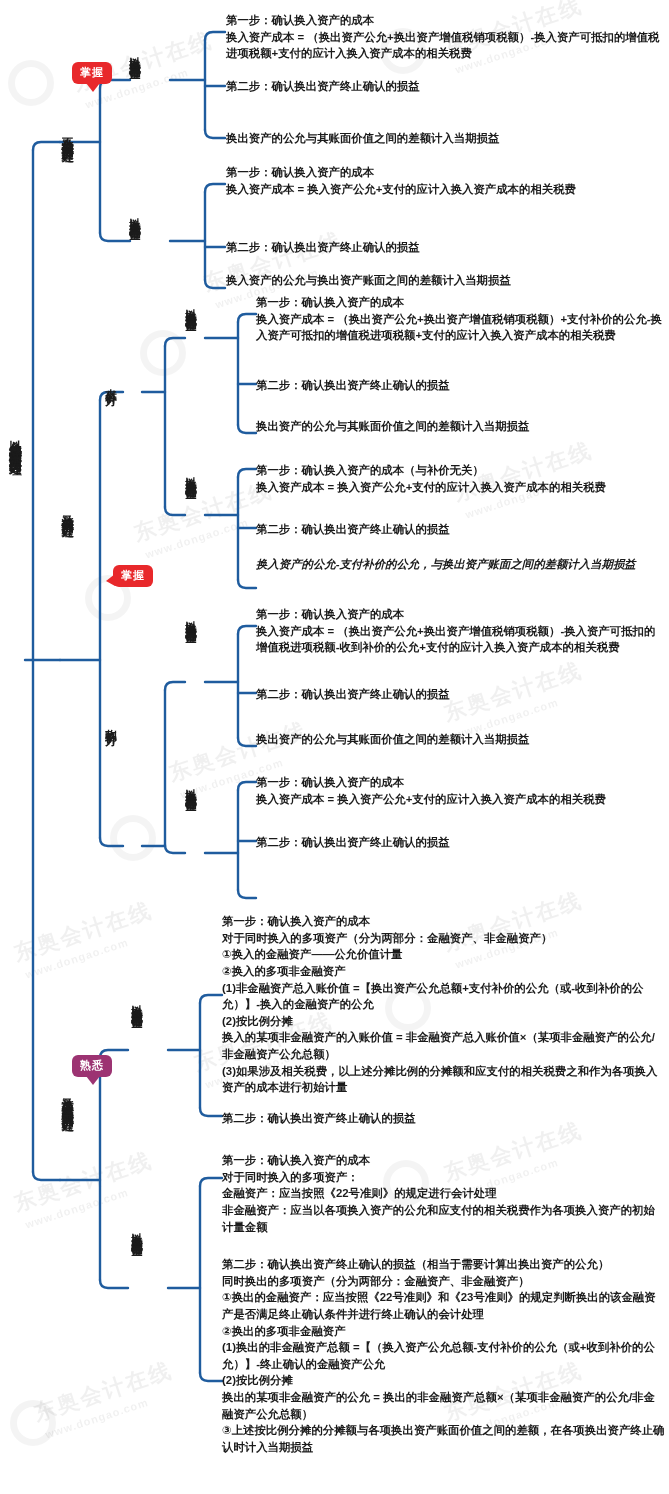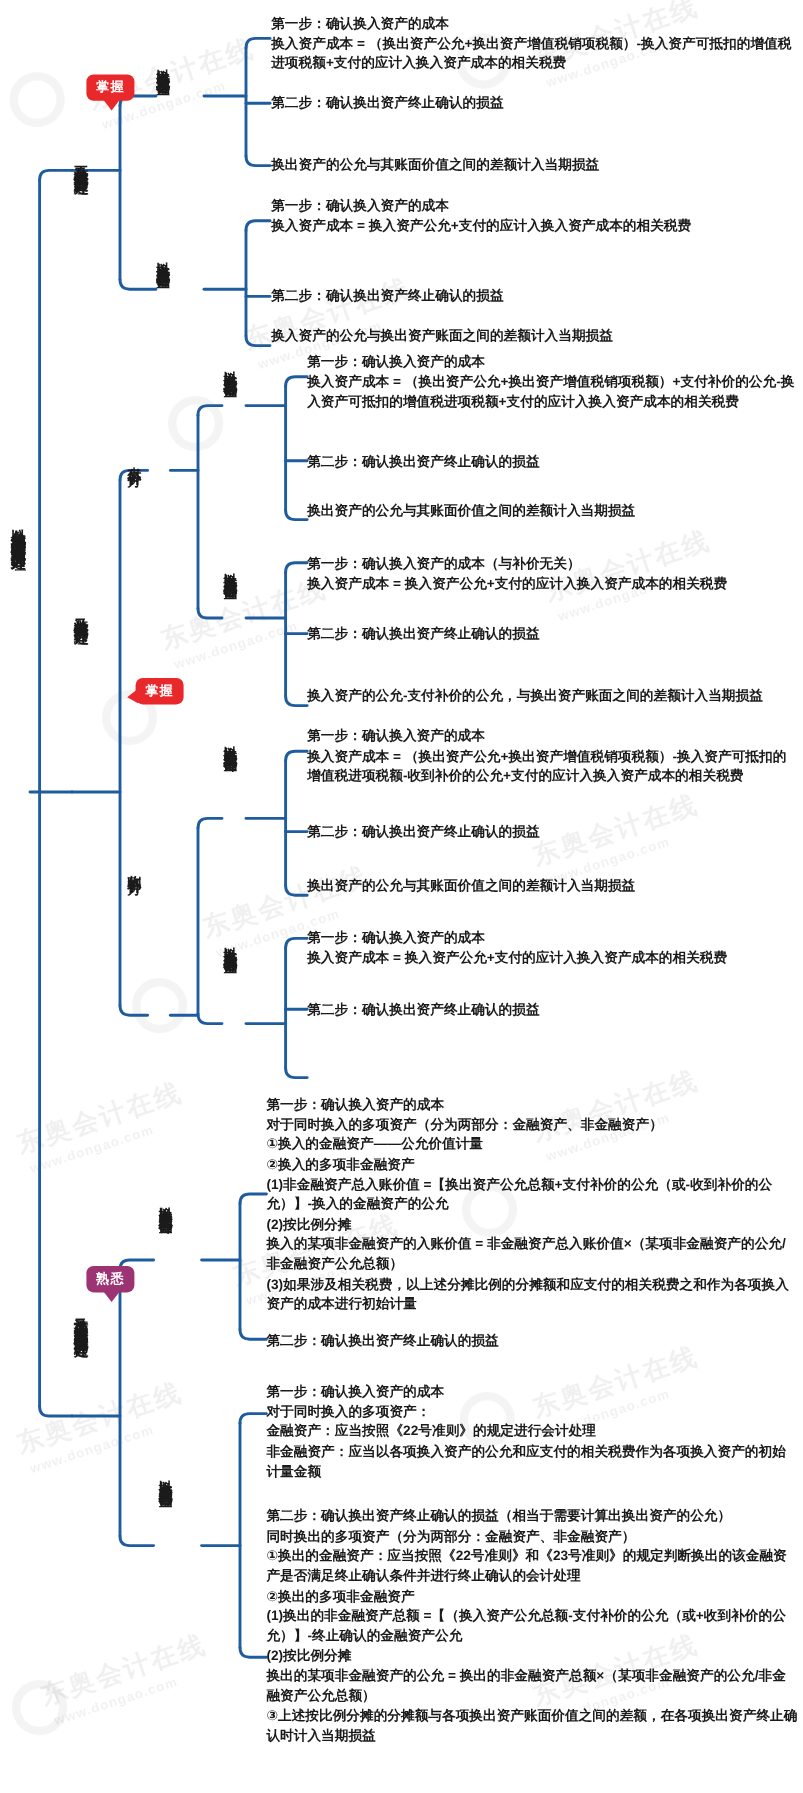--- a/index.html
+++ b/index.html
@@ -352,21 +352,21 @@
   <div class="node" style="left:184px; top:468px; width:22px;">
     <div class="vtext lvl3-label" style="height:118px;">以换入资产公允为基础计量</div>
   </div>
   <div class="node leaf" style="left:256px; top:462px; width:410px;">
     <p style="white-space: pre-wrap;">第一步：确认换入资产的成本（与补价无关）
 换入资产成本 = 换入资产公允+支付的应计入换入资产成本的相关税费</p>
   </div>
   <div class="node leaf" style="left:256px; top:521px; width:410px;">
     <p style="white-space: pre-wrap;">第二步：确认换出资产终止确认的损益</p>
   </div>
-  <div class="node leaf" style="left:256px; top:572px; width:410px;">
+  <div class="node leaf" style="left:256px; top:556px; width:410px;font-style:italic;">
     <p style="white-space: pre-wrap;">换入资产的公允‑支付补价的公允，与换出资产账面之间的差额计入当期损益</p>
   </div>
 
   <div class="node" style="left:104px; top:720px; width:18px;">
     <div class="vtext lvl2-label" style="height:80px;">收到补价方</div>
   </div>
 
   <div class="node" style="left:184px; top:612px; width:22px;">
     <div class="vtext lvl3-label" style="height:118px;">以换出资产公允为基础计量</div>
   </div>

